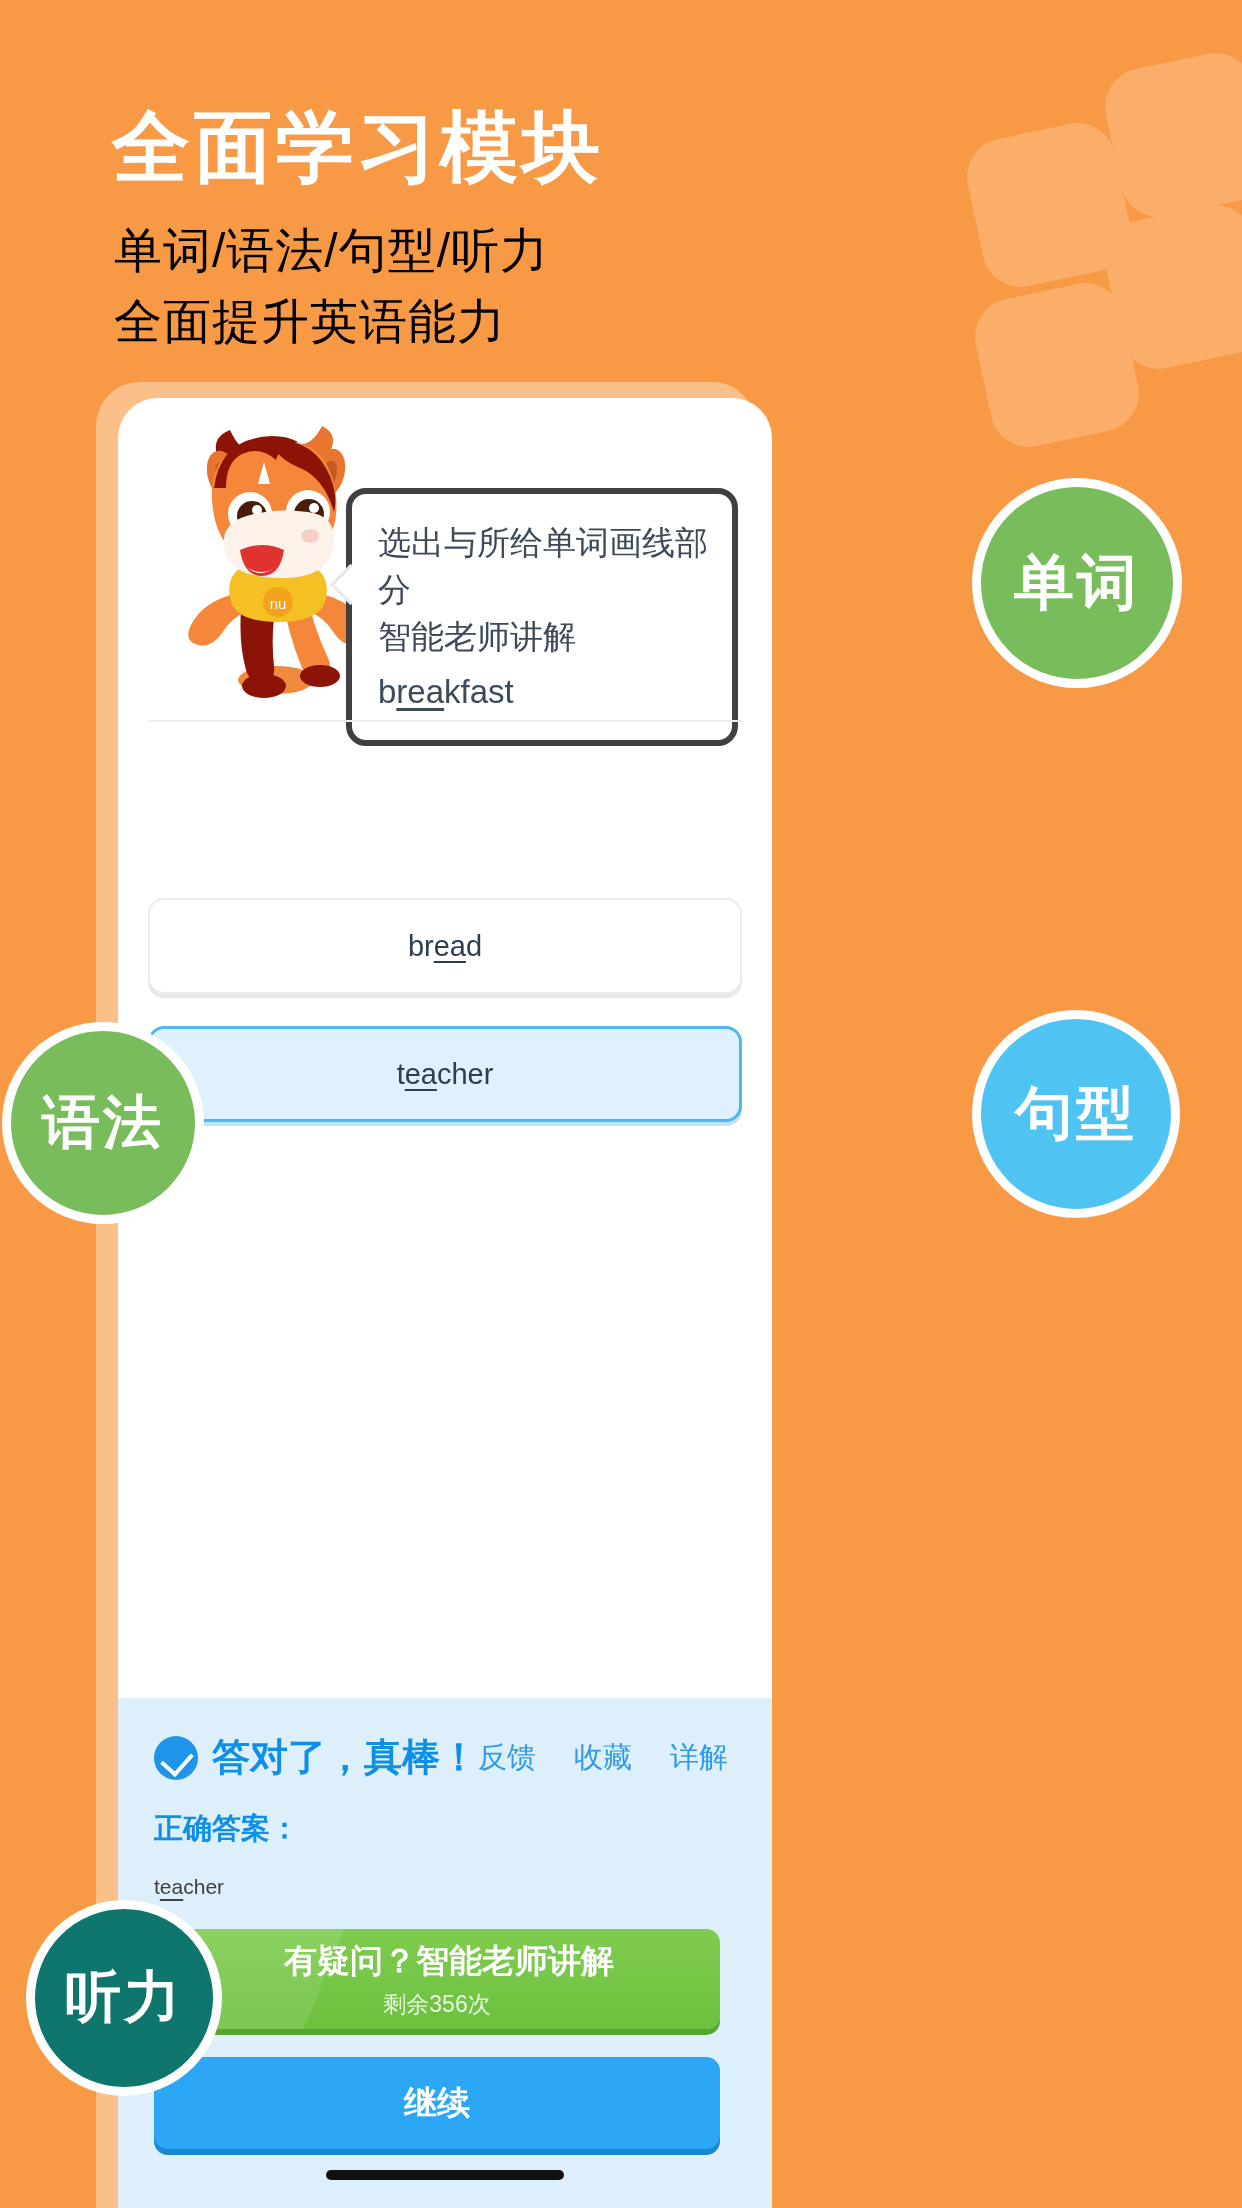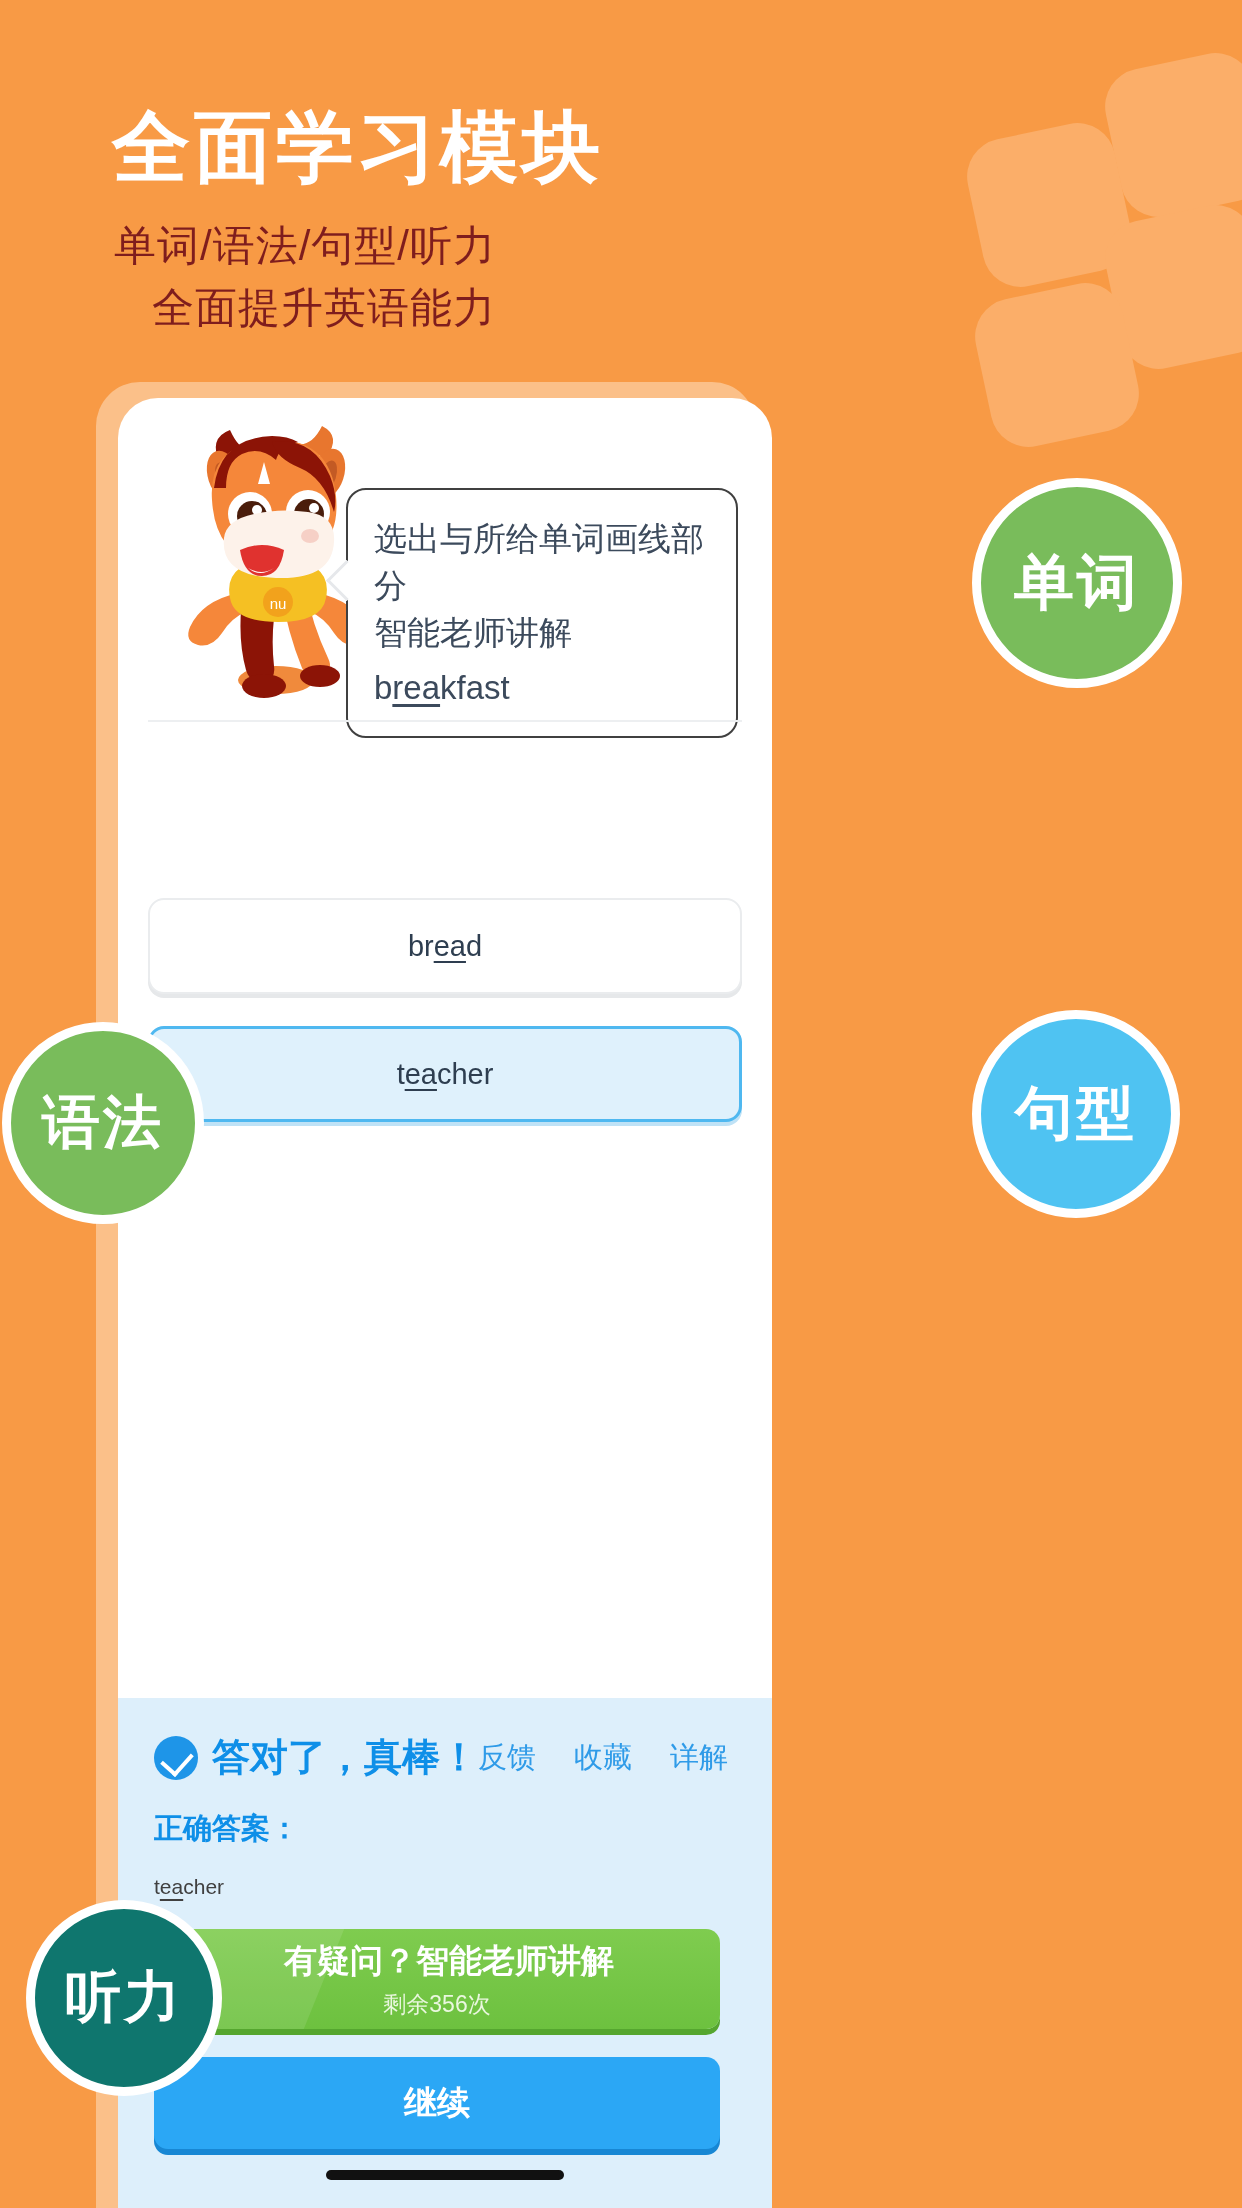--- a/index.html
+++ b/index.html
@@ -19,23 +19,22 @@
   .deco.d4 { width:150px; height:150px; right:110px; top:290px; transform:rotate(-12deg); }
 
   
   .headline {
     position:absolute; left:112px; top:108px;
     color:#FFFFFF; font-size:78px; font-weight:bold;
     letter-spacing:4px; line-height:1.0;
   }
   .subline {
     position:absolute; left:114px; top:215px;
-    color:#7f1d1d; font-size:42px; line-height:1.48;
+    color:#000000; font-size:48px; line-height:1.48;
     letter-spacing:1px;
-    text-align:right;
   }
   .subline div { white-space:nowrap; }
 
   
   .phone-shadow {
     position:absolute; left:96px; top:382px;
     width:660px; height:1826px;
     background:#FBC089;
     border-radius:44px 44px 0 0;
   }
@@ -47,21 +46,21 @@
     overflow:hidden;
   }
 
   
   .qa-area { position:relative; height:330px; }
   .mascot { position:absolute; left:50px; top:20px; width:220px; height:290px; }
   .bubble {
     position:absolute; left:228px; top:90px;
     width:392px; min-height:170px;
     background:#FFFFFF;
-    border:2px solid #404040;
+    border:6px solid #404040;
     border-radius:20px;
     padding:26px 22px 24px 26px;
   }
   .bubble:before {
     content:""; position:absolute; left:-16px; top:76px;
     width:26px; height:26px; background:#FFFFFF;
     border-left:3px solid #E6E8EB; border-bottom:3px solid #E6E8EB;
     transform:rotate(45deg);
   }
   .q-line { color:#3C4A5C; font-size:33px; line-height:1.42; }

